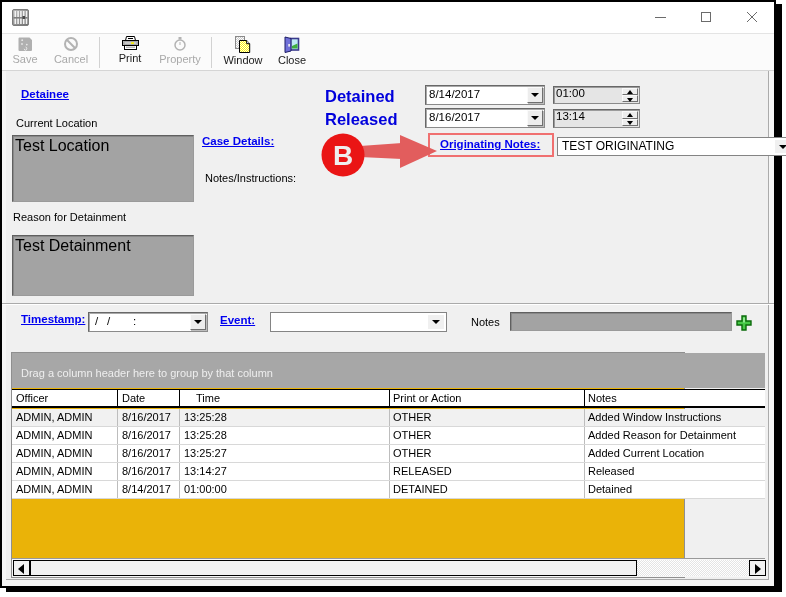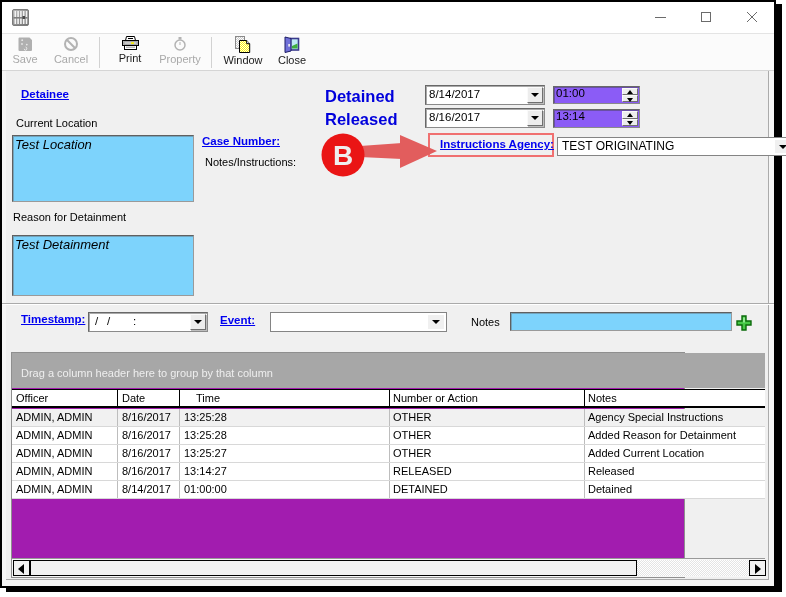--- a/index.html
+++ b/index.html
@@ -23,33 +23,33 @@
 
 .fcombo { position:absolute; background:#fff; border:1px solid #848484; font-size:11.5px; color:#000; }
 .fcombo .txt { position:absolute; left:4px; top:2px; white-space:nowrap; }
 .fcombo .btn { position:absolute; right:2px; top:2px; bottom:2px; width:16px; background:#f0f0f0; }
 .arrow-d { position:absolute; left:50%; top:50%; margin-left:-4px; margin-top:-2px; width:0; height:0; border-left:4px solid transparent; border-right:4px solid transparent; border-top:4px solid #000; }
 
 .ccombo { position:absolute; background:#fff; border:1px solid #8a8a8a; border-top-color:#686868; border-left-color:#686868; box-shadow:inset 1px 1px 0 rgba(64,64,64,.45); font-size:11.5px; color:#000; }
 .ccombo .txt { position:absolute; left:3px; top:2px; white-space:nowrap; }
 .cbtn2 { position:absolute; right:1px; top:1px; bottom:1px; width:16px; background:#ededed; border:1px solid #fafafa; border-right-color:#6f6f6f; border-bottom-color:#6f6f6f; box-shadow:1px 1px 0 #bdbdbd; }
 
-.sunken { position:absolute; background:#7dd3fc; border:1px solid #9a9a9a; border-top:1px solid #606060; border-left:1px solid #606060; box-shadow:inset 1px 1px 0 rgba(96,96,96,.4); font-size:13px; color:#000;font-style:italic; }
+.sunken { position:absolute; background:#a3a3a3; border:1px solid #9a9a9a; border-top:1px solid #606060; border-left:1px solid #606060; box-shadow:inset 1px 1px 0 rgba(96,96,96,.4); font-size:16px; color:#000; }
 .sunken .txt { position:absolute; left:2px; top:1px; }
 
-.spin { position:absolute; background:#8b5cf6; border:1px solid #8a8a8a; border-top-color:#686868; border-left-color:#686868; box-shadow:inset 1px 1px 0 rgba(64,64,64,.45); font-size:11.5px; }
+.spin { position:absolute; background:#e5e5e5; border:1px solid #8a8a8a; border-top-color:#686868; border-left-color:#686868; box-shadow:inset 1px 1px 0 rgba(64,64,64,.45); font-size:11.5px; }
 .spin .txt { position:absolute; left:2px; top:0px; }
 .spinbtns { position:absolute; right:1px; top:1px; bottom:1px; width:16px; }
 .sb { position:absolute; left:0; width:16px; height:50%; background:#ededed; border:1px solid #fafafa; border-right-color:#6f6f6f; border-bottom-color:#6f6f6f; }
 .sb.up { top:0; }
 .sb.dn { bottom:0; }
 .tri-u { position:absolute; left:50%; top:50%; margin-left:-3px; margin-top:-2px; width:0; height:0; border-left:3px solid transparent; border-right:3px solid transparent; border-bottom:4px solid #000; }
 .tri-d { position:absolute; left:50%; top:50%; margin-left:-3px; margin-top:-1px; width:0; height:0; border-left:3px solid transparent; border-right:3px solid transparent; border-top:4px solid #000; }
 
-#grid { left:11px; top:352px; width:674px; height:226px; background:#a21caf; border:1px solid #8f8f8f; }
+#grid { left:11px; top:352px; width:674px; height:226px; background:#eab308; border:1px solid #8f8f8f; }
 #gband { position:absolute; left:0; top:0; width:753px; height:35px; background:#a7a7a7; color:#eeeeee; font-size:11px; }
 #ghead { position:absolute; left:0; top:36px; width:753px; height:19px; background:#fff; border-top:1px solid #000; border-bottom:2px solid #000; font-size:11px; }
 .gcol { position:absolute; top:2px; white-space:nowrap; }
 .gv { position:absolute; top:0; width:1px; background:#000; height:17px; }
 .grow { position:absolute; left:0; width:753px; height:18px; font-size:11px; background:#fff; border-bottom:1px solid #d8d8d8; }
 .grow .c { position:absolute; top:2px; white-space:nowrap; }
 .gvl { position:absolute; top:0; bottom:0; width:1px; background:#bdbdbd; }
 
 #hsb { position:absolute; left:0px; top:205px; width:753px; height:19px; border-top:1px solid #999; background:#f6f6f6; }
 .sbtn { position:absolute; top:1px; width:17px; height:16px; background:#f1f1f1; border:1px solid #000; }
@@ -205,25 +205,25 @@
 
   <div class="abs blklbl" style="left:16px;top:117px">Current Location</div>
   <div class="sunken" style="left:12px;top:135px;width:182px;height:67px">
       <span class="txt">Test Location</span>
     </div>
   <div class="abs blklbl" style="left:13px;top:211px">Reason for Detainment</div>
   <div class="sunken" style="left:12px;top:235px;width:182px;height:61px">
       <span class="txt">Test Detainment</span>
     </div>
 
-  <div class="abs bluelbl" style="left:202px;top:135px">Case Number:</div>
-  <div class="abs blklbl" style="left:205px;top:156px">Notes/Instructions:</div>
+  <div class="abs bluelbl" style="left:202px;top:135px">Case Details:</div>
+  <div class="abs blklbl" style="left:205px;top:172px">Notes/Instructions:</div>
 
   <div class="abs" style="left:428px;top:133px;width:126px;height:24px;border:2px solid #f07070"></div>
-  <div class="abs bluelbl" style="left:440px;top:138px">Instructions Agency:</div>
+  <div class="abs bluelbl" style="left:440px;top:138px">Originating Notes:</div>
   <div class="fcombo" style="left:557px;top:137px;width:237px;height:19px">
     <span class="txt" style="font-size:12px;top:1px">TEST ORIGINATING</span>
     <span class="btn">
         <span class="arrow-d"></span>
       </span>
   </div>
   <svg class="abs" style="left:318px;top:130px" width="122" height="52" viewBox="0 0 122 52">
     <polygon points="42,16 84,13 84,29 42,27" fill="#e25d5d"></polygon>
     <polygon points="82,5 119,21 82,38" fill="#e25d5d"></polygon>
     <circle cx="25" cy="25" r="21.5" fill="#ea1515"></circle>
@@ -257,33 +257,33 @@
   </svg>
 
   <div class="abs" id="grid">
     <div id="gband">
         <span style="position:absolute;left:9px;top:14px">Drag a column header here to group by that column</span>
       </div>
     <div id="ghead">
       <span class="gcol" style="left:4px">Officer</span>
       <span class="gcol" style="left:110px">Date</span>
       <span class="gcol" style="left:184px">Time</span>
-      <span class="gcol" style="left:381px">Number or Action</span>
+      <span class="gcol" style="left:381px">Print or Action</span>
       <span class="gcol" style="left:576px">Notes</span>
       <span class="gv" style="left:105px"></span>
         <span class="gv" style="left:167px"></span>
         <span class="gv" style="left:377px"></span>
         <span class="gv" style="left:572px"></span>
     </div>
     <div class="grow" style="top:56px;background:#f1f1f1">
       <span class="c" style="left:4px">ADMIN, ADMIN</span>
         <span class="c" style="left:110px">8/16/2017</span>
         <span class="c" style="left:172px">13:25:28</span>
         <span class="c" style="left:381px">OTHER</span>
-        <span class="c" style="left:576px">Agency Special Instructions</span>
+        <span class="c" style="left:576px">Added Window Instructions</span>
       <span class="gvl" style="left:105px"></span>
         <span class="gvl" style="left:167px"></span>
         <span class="gvl" style="left:377px"></span>
         <span class="gvl" style="left:572px"></span>
     </div>
     <div class="grow" style="top:74px">
       <span class="c" style="left:4px">ADMIN, ADMIN</span>
         <span class="c" style="left:110px">8/16/2017</span>
         <span class="c" style="left:172px">13:25:28</span>
         <span class="c" style="left:381px">OTHER</span>

